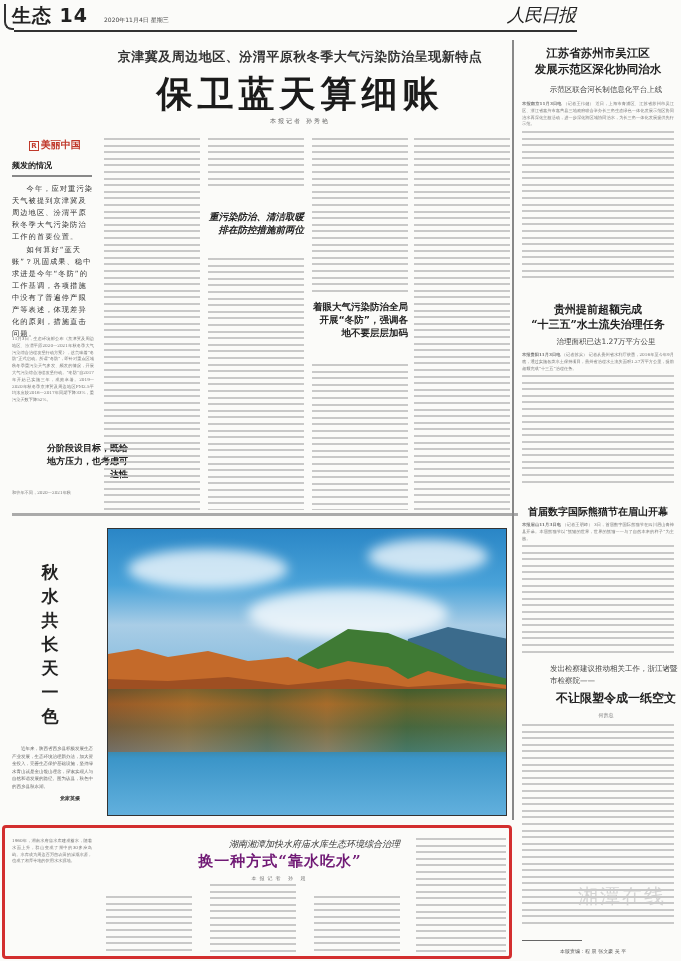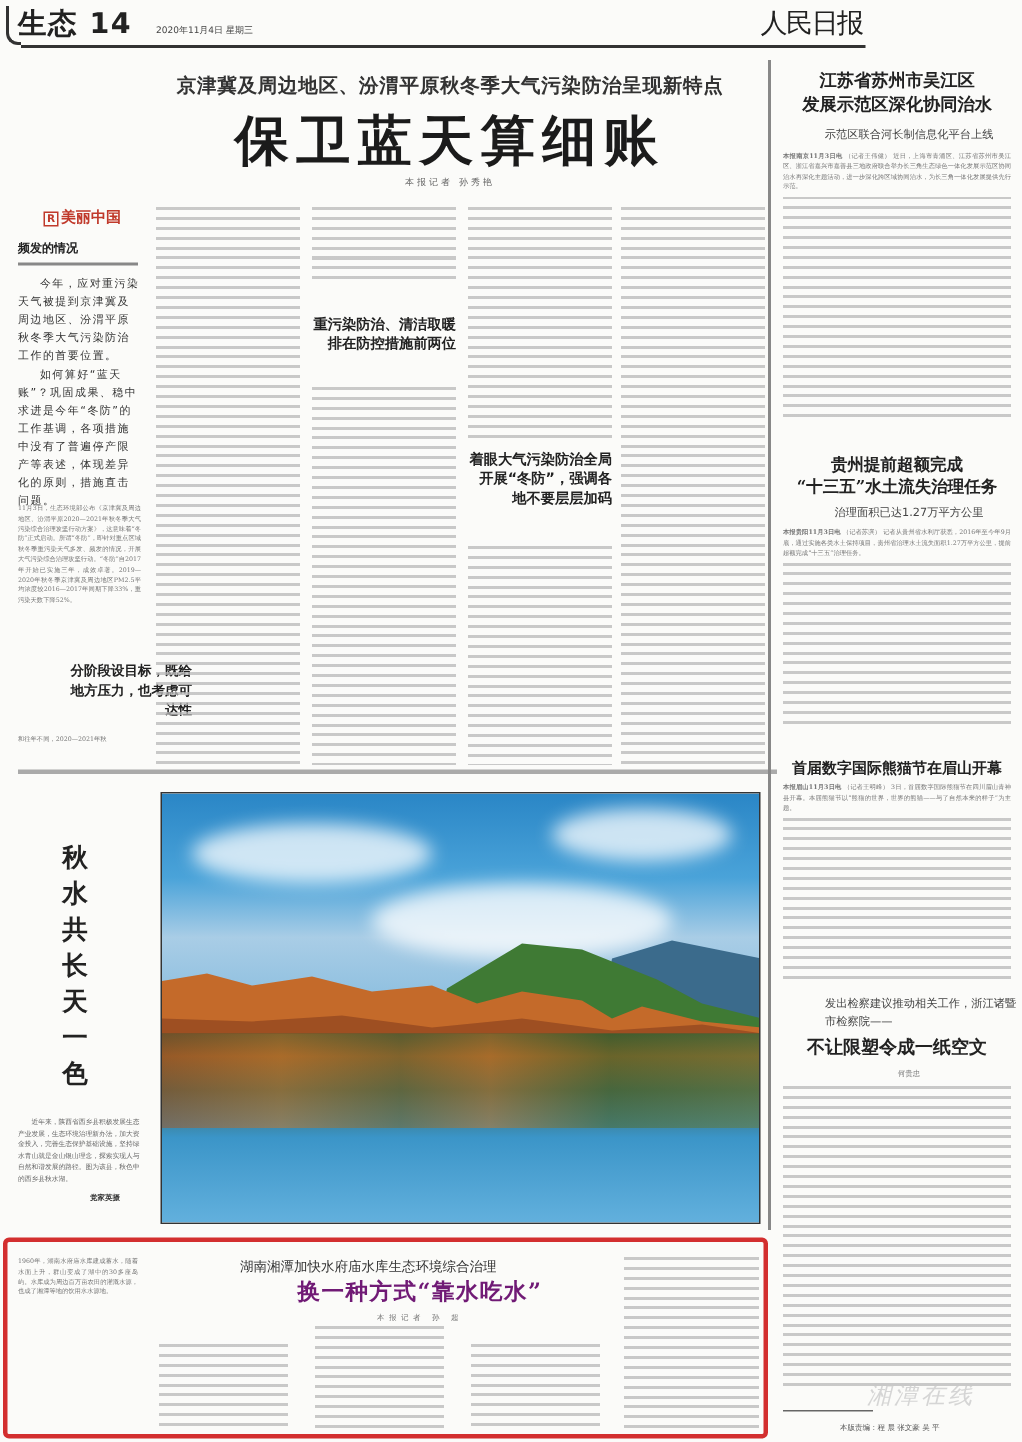--- a/index.html
+++ b/index.html
@@ -8,21 +8,21 @@
 
   
   .masthead { position: absolute; left: 0; top: 0; width: 583px; height: 32px; }
   .masthead .bracket { position: absolute; left: 4px; top: 4px; width: 10px; height: 26px;
     border-left: 2px solid #333; border-bottom: 2px solid #333; border-bottom-left-radius: 8px; }
   .masthead .section { position: absolute; left: 12px; top: 3px; font-family: "DejaVu Sans", sans-serif;
     font-size: 19px; font-weight: bold; color: #222; letter-spacing: 1px; }
   .masthead .date { position: absolute; left: 104px; top: 16px; font-family: "DejaVu Sans", sans-serif;
     font-size: 6px; color: #444; }
   .masthead .logo { position: absolute; right: 8px; top: 3px; font-family: "DejaVu Serif", serif;
-    font-size: 18px; color: #222; letter-spacing: -1px; }
+    font-style: italic; font-size: 18px; color: #222; letter-spacing: -1px; }
   .masthead .rule { position: absolute; left: 14px; right: 6px; top: 30px; height: 2px; background: #333; }
 
   
   .main-kicker { position: absolute; left: 90px; top: 48px; width: 420px; text-align: center;
     font-size: 13px; font-weight: bold; color: #333; letter-spacing: 0.5px; }
   .main-headline { position: absolute; left: 90px; top: 70px; width: 420px; text-align: center;
     font-family: "DejaVu Sans", sans-serif; font-size: 36px; font-weight: bold; color: #1b1b1b; letter-spacing: 5px; }
   .main-byline { position: absolute; left: 90px; top: 117px; width: 420px; text-align: center;
     font-size: 6px; color: #666; letter-spacing: 2px; }
 
@@ -74,29 +74,29 @@
 
   
   .vtitle { position: absolute; left: 38px; top: 560px; width: 24px; font-size: 17px; font-weight: bold;
     color: #222; line-height: 24px; text-align: center; }
   .caption { position: absolute; left: 12px; top: 745px; width: 84px; font-size: 4.5px; line-height: 7.5px; color: #666; text-indent: 2em; }
   .photog { position: absolute; left: 60px; top: 795px; font-size: 5px; color: #333; font-weight: bold; }
 
   
   .highlight-box { position: absolute; left: 2px; top: 825px; width: 510px; height: 134px;
     border: 3px solid #d32f2f; border-radius: 4px; }
-  .hb-kicker { position: absolute; left: 160px; top: 838px; width: 240px; text-align: left;
-    font-family: "DejaVu Sans", sans-serif; font-size: 9px; color: #333; }
+  .hb-kicker { position: absolute; left: 160px; top: 838px; width: 240px; text-align: right;
+    font-family: "DejaVu Sans", sans-serif; font-size: 9px; color: #333; font-style: italic; }
   .hb-headline { position: absolute; left: 150px; top: 852px; width: 260px; text-align: center;
     font-size: 15px; font-weight: bold; color: #701a75; letter-spacing: 1px; }
   .hb-byline { position: absolute; left: 150px; top: 875px; width: 260px; text-align: center; font-size: 5px; color: #777; letter-spacing: 3px; }
 
   .footer-editor { position: absolute; left: 560px; top: 948px; font-size: 5px; color: #555; }
-  .watermark { position: absolute; left: 578px; top: 920px; font-family: "DejaVu Sans", sans-serif; font-size: 16px;
-    font-style: italic; color: rgba(200,200,200,0.75); letter-spacing: 2px; }
+  .watermark { position: absolute; left: 578px; top: 883px; font-family: "DejaVu Sans", sans-serif; font-size: 20px;
+    color: rgba(200,200,200,0.75); letter-spacing: 2px; }
   .wm-rule { position: absolute; left: 522px; top: 940px; width: 60px; height: 1px; background: #666; }
 </style>
 </head>
 <body>
 
 <div class="masthead">
   <div class="bracket"></div>
   <div class="section">生态 14</div>
   <div class="date">2020年11月4日 星期三</div>
   <div class="logo">人民日报</div>
@@ -119,21 +119,21 @@
 <div class="left-body small-body">11月3日，生态环境部公布《京津冀及周边地区、汾渭平原2020—2021年秋冬季大气污染综合治理攻坚行动方案》，这意味着“冬防”正式启动。所谓“冬防”，即针对重点区域秋冬季重污染天气多发、频发的情况，开展大气污染综合治理攻坚行动。“冬防”自2017年开始已实施三年，成效卓著。2019—2020年秋冬季京津冀及周边地区PM2.5平均浓度较2016—2017年同期下降33%，重污染天数下降52%。</div>
 <div class="left-sub">分阶段设目标，既给地方压力，也考虑可达性</div>
 <div class="left-body2 small-body">和往年不同，2020—2021年秋</div>
 
 <div class="col" style="left:104px; top:138px; width:96px; height:372px;">
     <div class="fill-lines"></div>
   </div>
 <div class="col" style="left:208px; top:138px; width:96px; height:48px;">
     <div class="fill-lines"></div>
   </div>
-<div class="sub-head" style="left:208px; top:210px; width:96px; text-align:right;">重污染防治、清洁取暖排在防控措施前两位</div>
+<div class="sub-head" style="left:208px; top:210px; width:96px; text-align:right;font-style:italic;">重污染防治、清洁取暖排在防控措施前两位</div>
 <div class="col" style="left:208px; top:258px; width:96px; height:252px;">
     <div class="fill-lines"></div>
   </div>
 <div class="col" style="left:312px; top:138px; width:96px; height:158px;">
     <div class="fill-lines"></div>
   </div>
 <div class="sub-head" style="left:312px; top:300px; width:96px; text-align:right;">着眼大气污染防治全局开展“冬防”，强调各地不要层层加码</div>
 <div class="col" style="left:312px; top:364px; width:96px; height:146px;">
     <div class="fill-lines"></div>
   </div>
@@ -170,21 +170,21 @@
 
 <div class="rc-head" style="top:505px; font-size:10px;">首届数字国际熊猫节在眉山开幕</div>
 <div class="rc-body small-body" style="top:522px; height:135px;">
   <b>本报眉山11月3日电</b>
   <span>（记者王明峰）</span>
   <span>3日，首届数字国际熊猫节在四川眉山青神县开幕。本届熊猫节以“熊猫的世界，世界的熊猫——与了自然本来的样子”为主题。</span>
   <div class="fill-lines" style="height:110px; margin-top:3px;"></div>
 </div>
 
 <div class="rc-sub" style="top:663px; font-size:7.5px; line-height:12px; text-align:left; padding-left:22px;">发出检察建议推动相关工作，浙江诸暨市检察院——</div>
-<div class="rc-head" style="top:690px; font-size:12px;">不让限塑令成一纸空文</div>
+<div class="rc-head" style="top:690px; font-size:12px;text-align:right;">不让限塑令成一纸空文</div>
 <div class="rc-sub" style="top:712px; font-size:5px; color:#777;">何贵忠</div>
 <div class="rc-body" style="top:724px; height:200px;">
     <div class="fill-lines"></div>
   </div>
 
 <div class="vtitle">秋水共长天一色</div>
 <div class="caption">近年来，陕西省西乡县积极发展生态产业发展，生态环境治理新办法，加大资金投入，完善生态保护基础设施，坚持绿水青山就是金山银山理念，探索实现人与自然和谐发展的路径。图为该县，秋色中的西乡县秋水湖。</div>
 <div class="photo">
   <div class="sky"></div>
   <div class="cloud" style="left:20px; top:20px; width:160px; height:40px;"></div>

